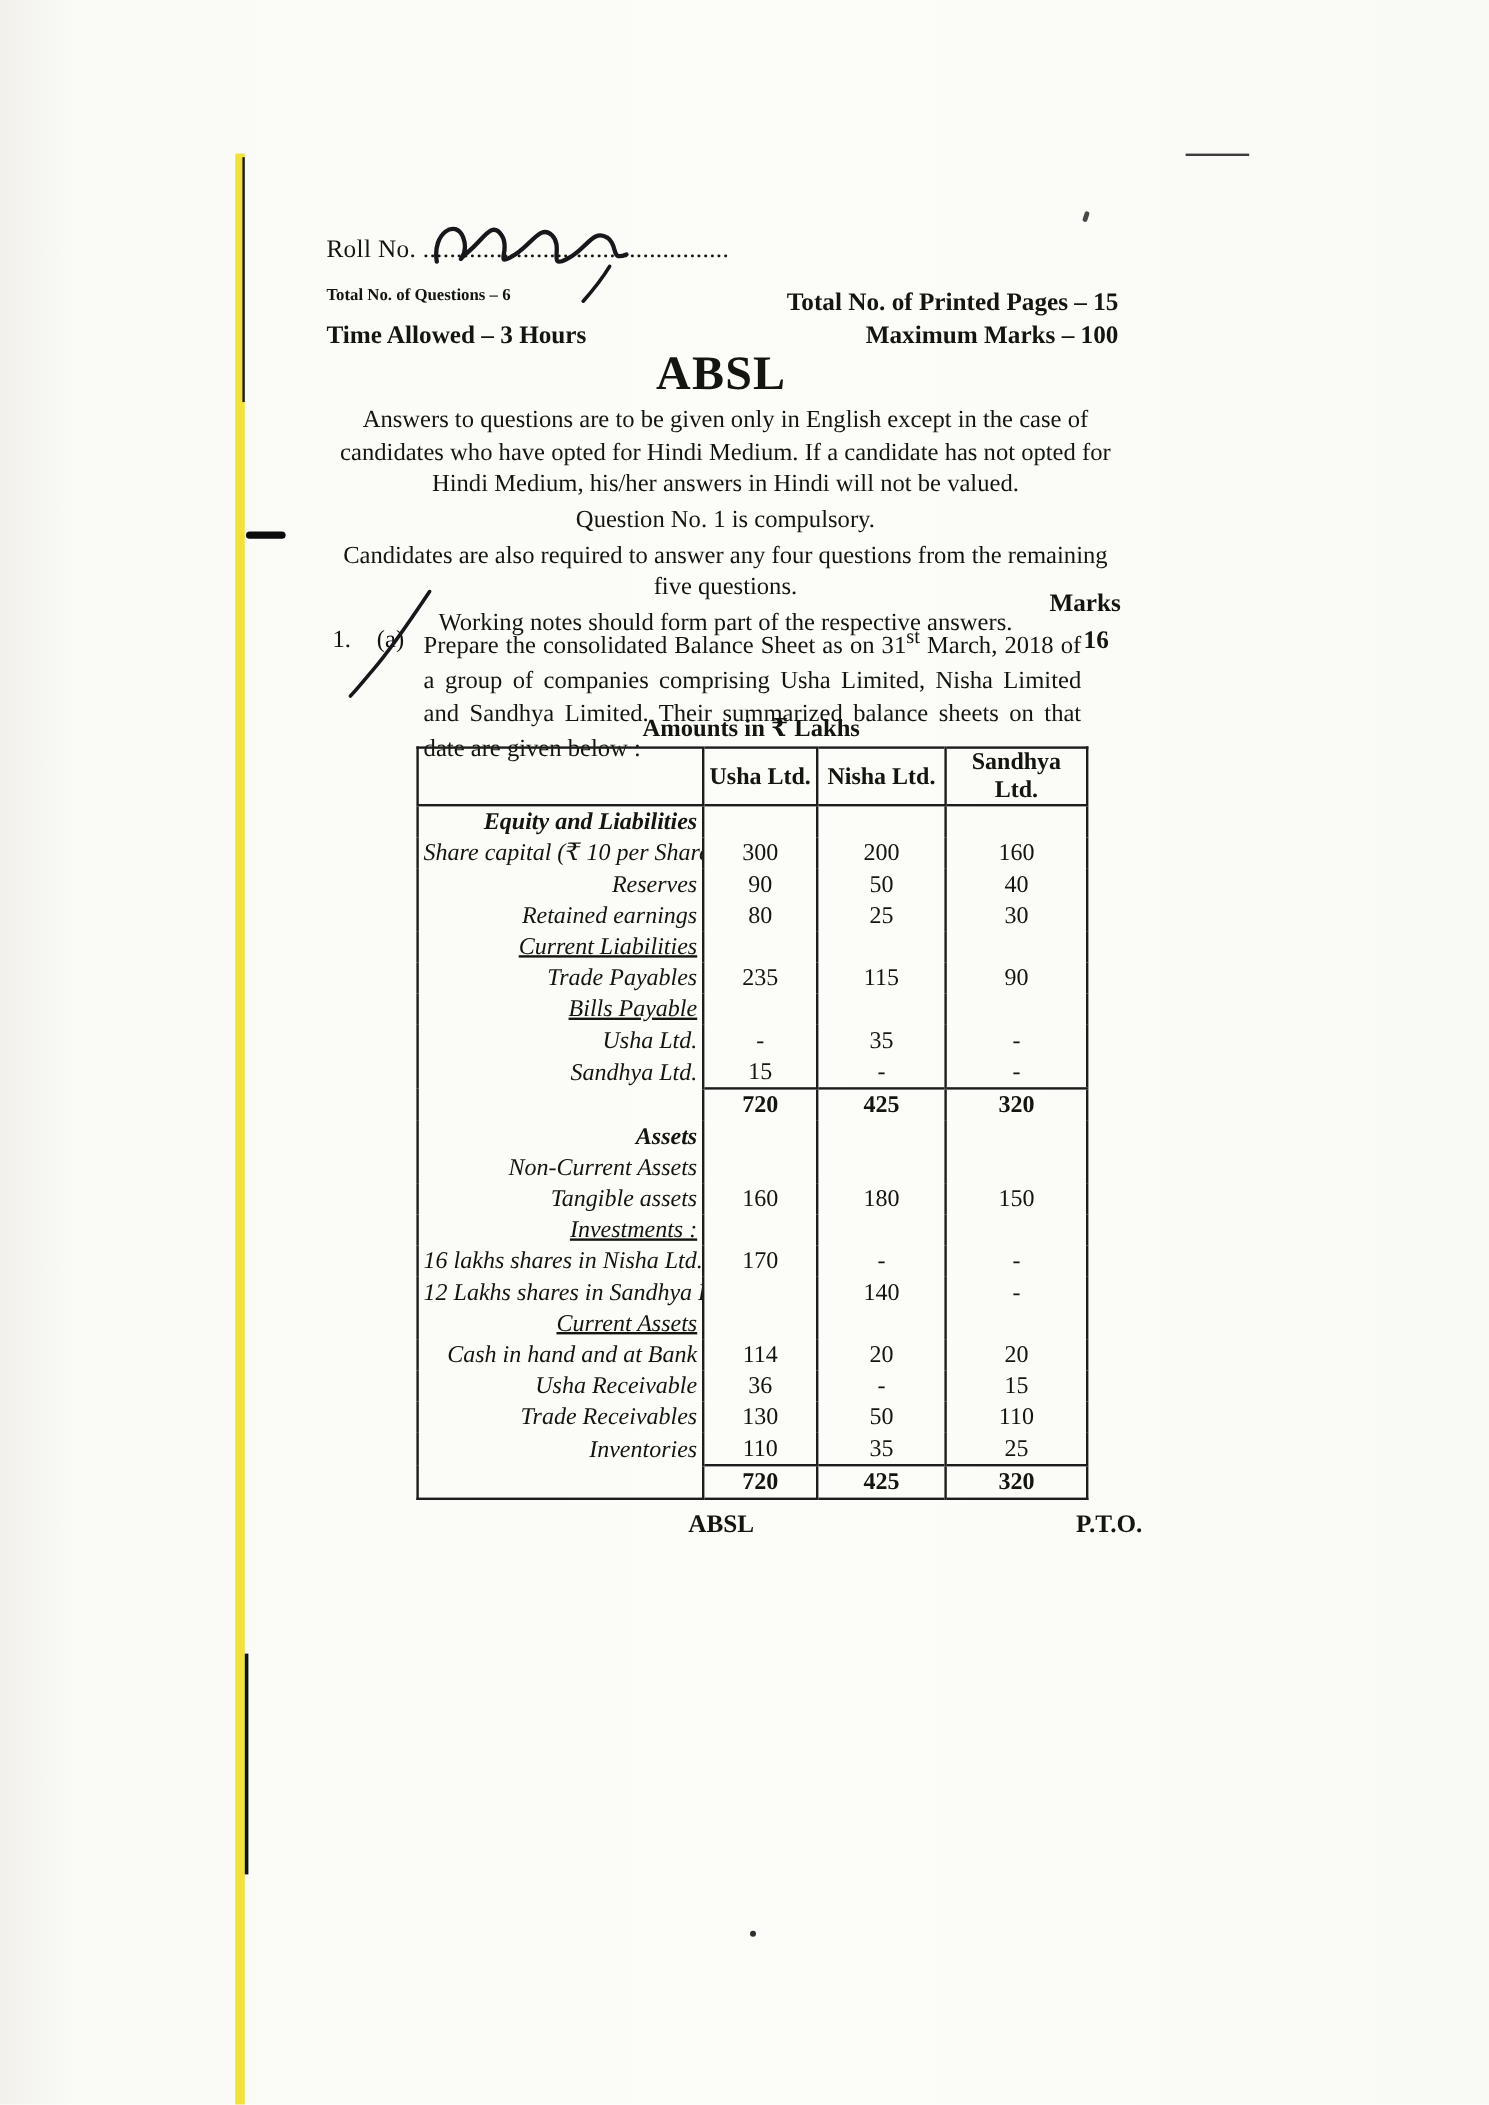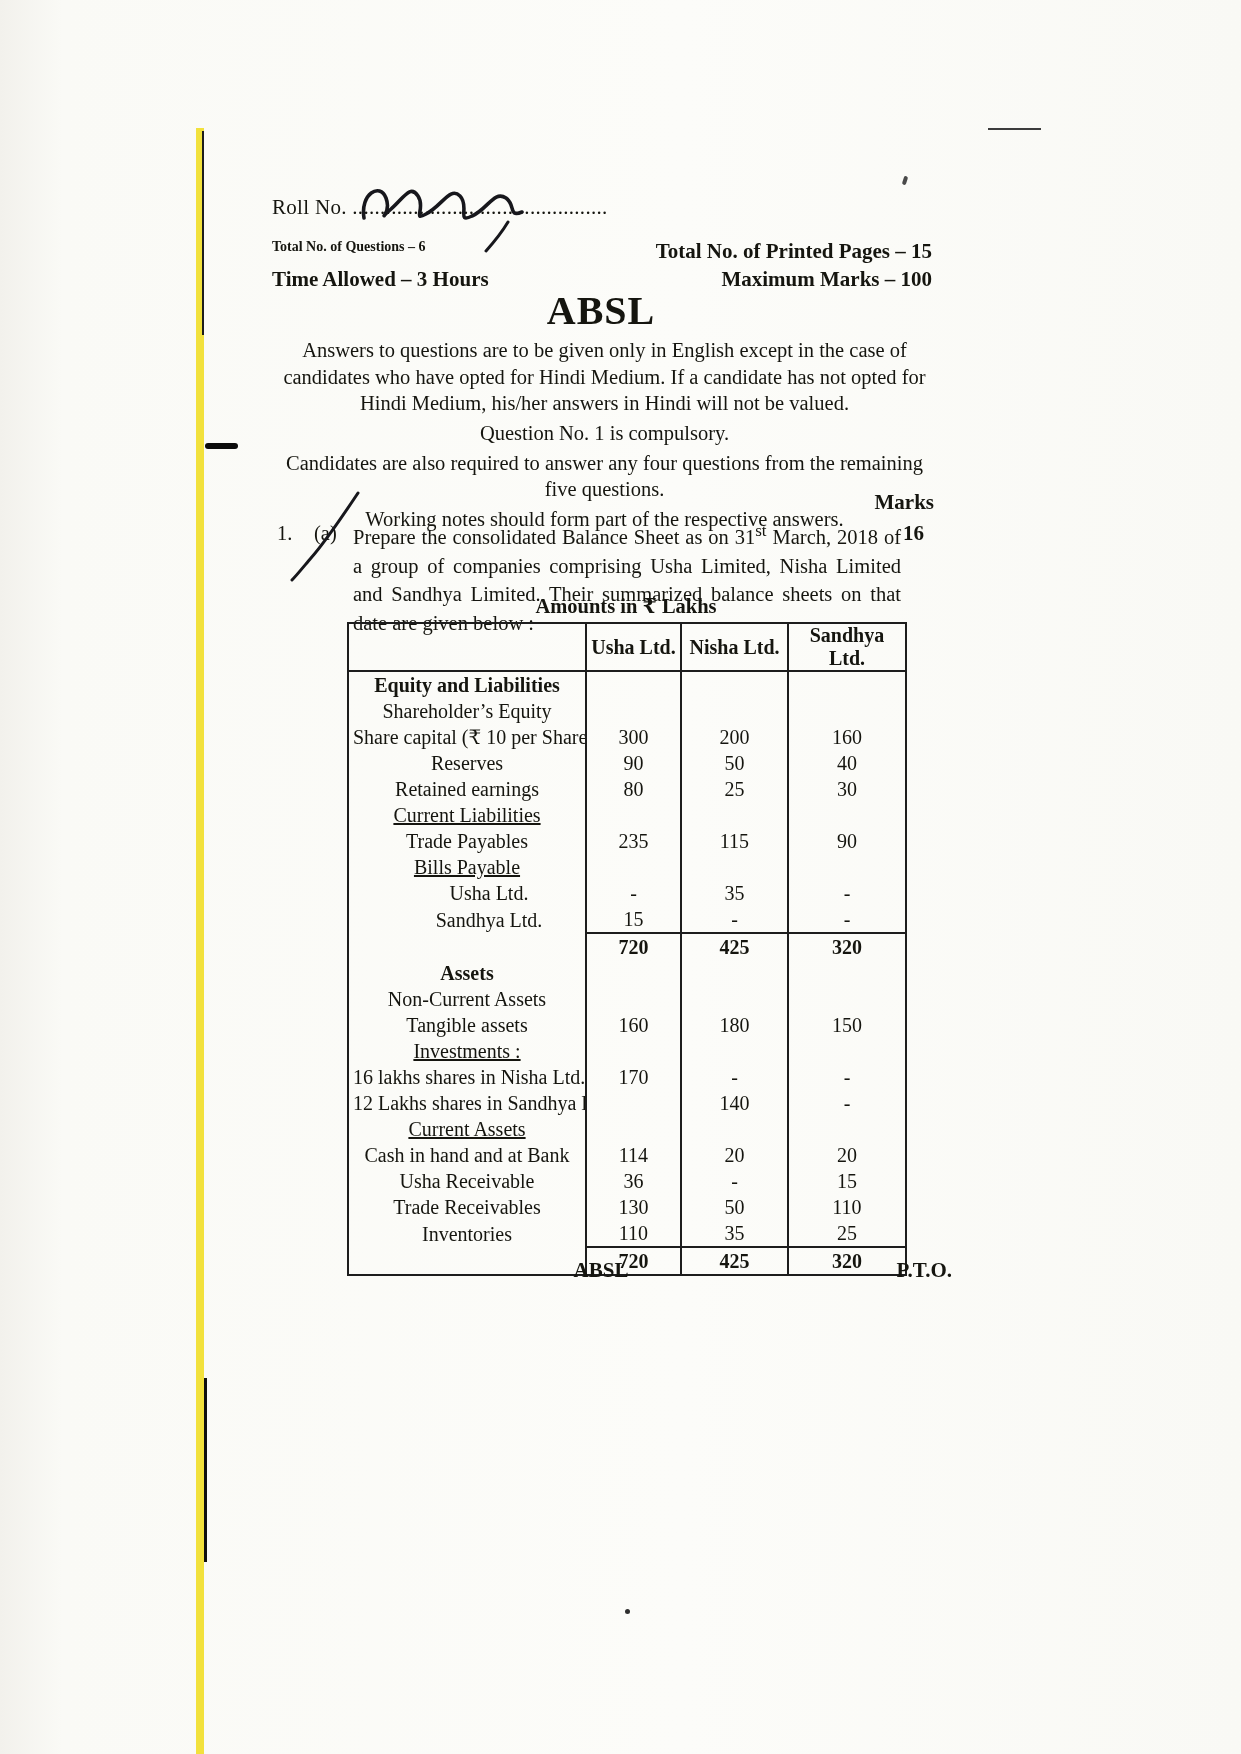--- a/index.html
+++ b/index.html
@@ -43,21 +43,21 @@
   .q1-marks { position:absolute; left:903px; top:521px; font-size:21px; font-weight:bold; }
 
   .amounts-caption { position:absolute; left:347px; top:594px; width:558px; text-align:center; font-size:20.5px; font-weight:bold; }
 
   
   .bs-table-wrap { position:absolute; left:347px; top:622px; width:558px; }
   table.bs { border-collapse:collapse; table-layout:fixed; width:558px; border:2px solid #1d1d1d; font-size:20px;padding-left:44px; }
   table.bs th { font-weight:bold; text-align:center; border-bottom:2px solid #1d1d1d; height:30px; padding:0 4px; }
   table.bs th + th, table.bs td.cell-value { border-left:2px solid #1d1d1d; }
   table.bs td { height:26px; line-height:26px; padding:0 4px; white-space:nowrap; overflow:hidden; }
-  td.cell-label { text-align:center; padding-left:7px; }
+  td.cell-label { text-align:right; padding-left:7px;font-style:italic; }
   td.cell-value { text-align:center; }
   tr.row-bold td.cell-label { font-weight:bold; }
   tr.row-underline td.cell-label { text-decoration:underline; }
   tr.row-indent td.cell-label { padding-left:48px; }
   tr.row-total td { font-weight:bold; }
   tr.row-total td.cell-value { border-top:2px solid #1d1d1d;margin-top:13px; }
 
   
   .footer-center { position:absolute; left:272px; top:1258px; width:658px; text-align:center; font-size:21px; font-weight:bold; }
   .footer-right { position:absolute; right:289px; top:1258px; font-size:21px; font-weight:bold; }
@@ -132,26 +132,20 @@
           </tr>
         </thead>
       <tbody>
           <tr class="row-bold">
             <td class="cell-label">Equity and Liabilities</td>
             <td class="cell-value"></td>
             <td class="cell-value"></td>
             <td class="cell-value"></td>
           </tr>
           <tr class="row-normal">
-            <td class="cell-label">Shareholder’s Equity</td>
-            <td class="cell-value"></td>
-            <td class="cell-value"></td>
-            <td class="cell-value"></td>
-          </tr>
-          <tr class="row-normal">
             <td class="cell-label">Share capital (₹ 10 per Share)</td>
             <td class="cell-value">300</td>
             <td class="cell-value">200</td>
             <td class="cell-value">160</td>
           </tr>
           <tr class="row-normal">
             <td class="cell-label">Reserves</td>
             <td class="cell-value">90</td>
             <td class="cell-value">50</td>
             <td class="cell-value">40</td>

